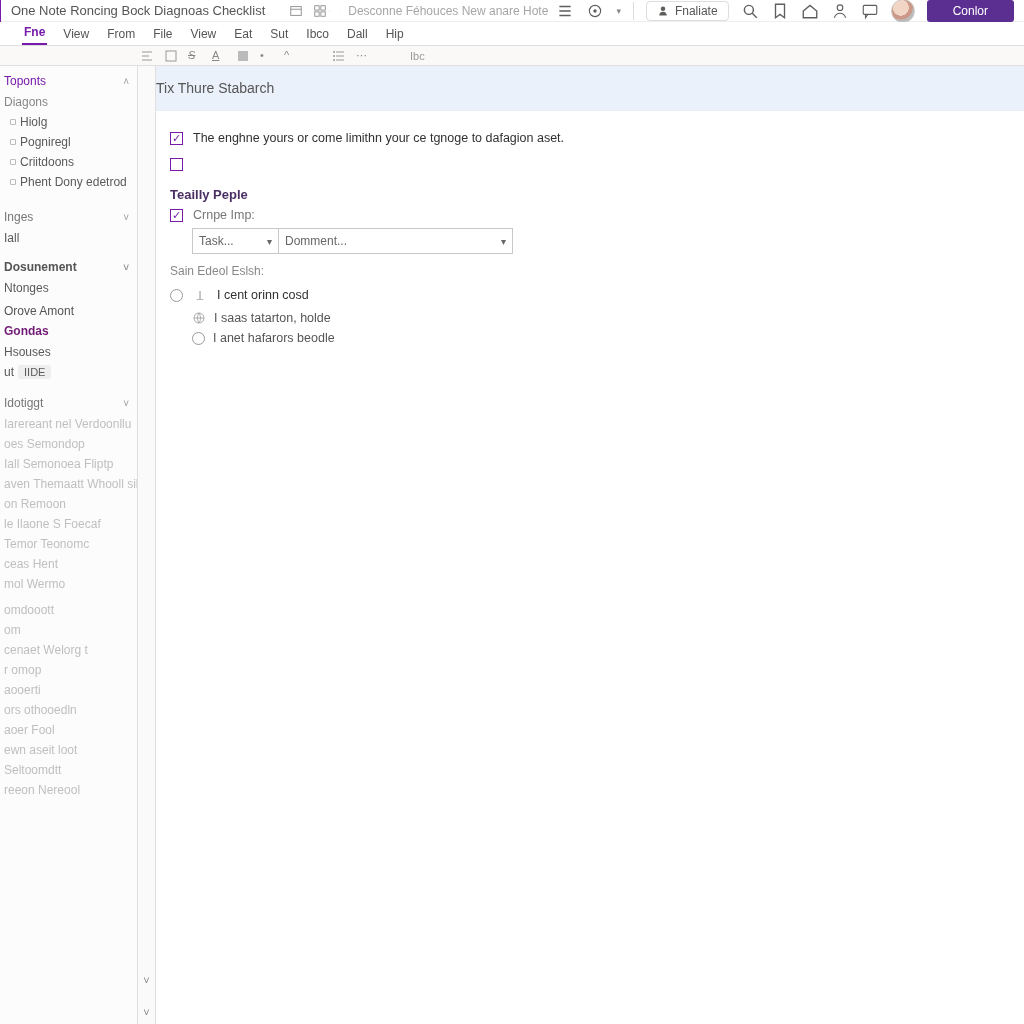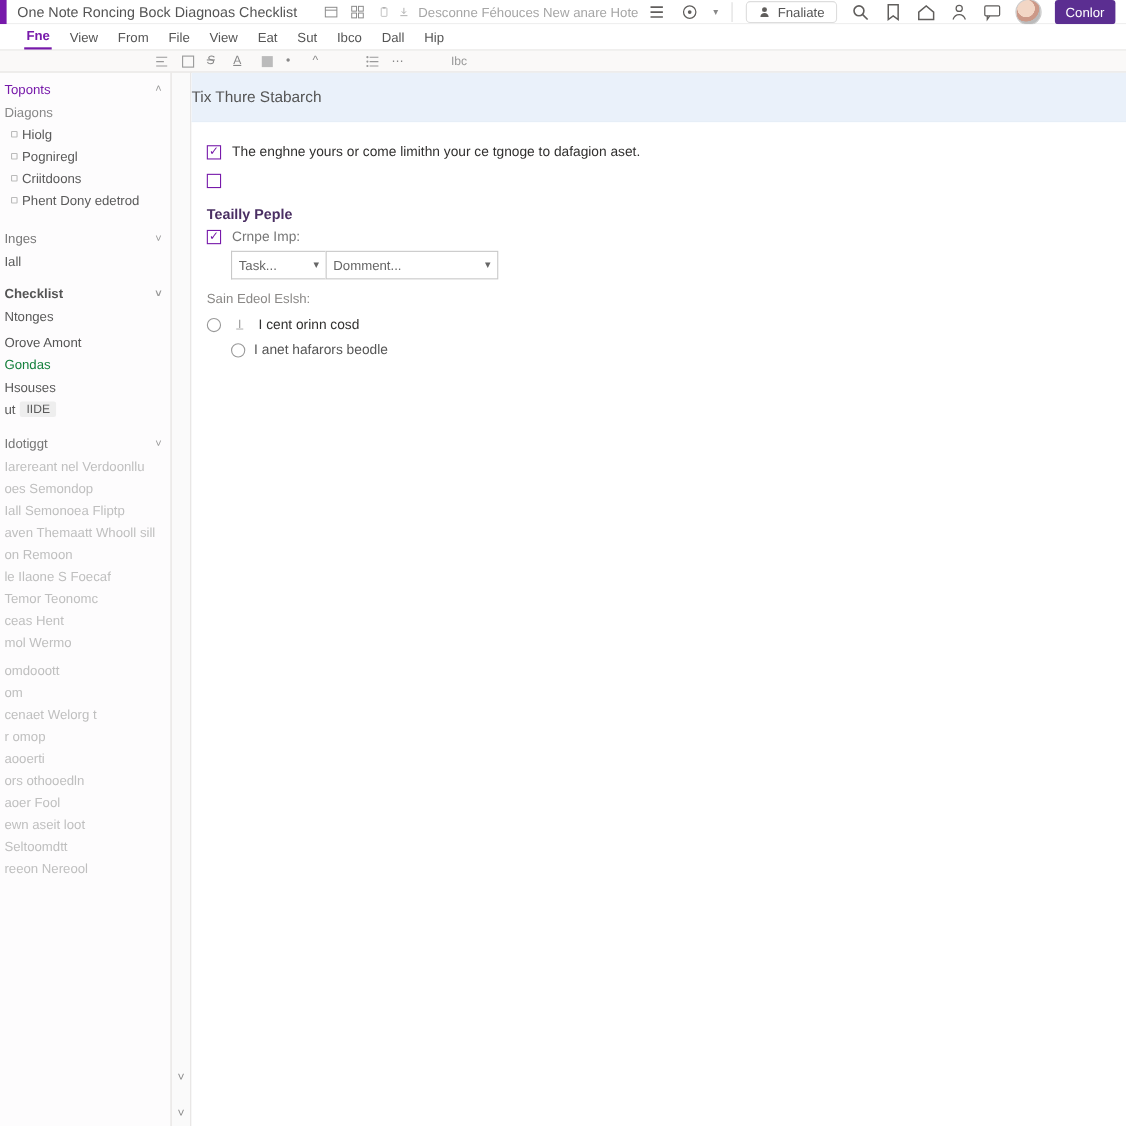--- a/index.html
+++ b/index.html
@@ -75,21 +75,21 @@
     cursor:pointer;
   }
   .avatar {
     width:24px; height:24px; border-radius:50%;
     background: radial-gradient(circle at 40% 35%, #f2d6c5 0 40%, #c98 42% 60%, #bbb 62% 100%);
     border:1px solid #ccc;
   }
   .primary-btn {
     background: var(--purple-dark);
     color:#fff; border:none; border-radius:3px;
-    padding:4px 10px; font-size:12px; cursor:pointer;
+    padding:4px 26px; font-size:12px; cursor:pointer;
   }
 
   
   .ribbon-tabs {
     height:24px;
     display:flex; align-items:flex-end;
     padding-left:22px;
     background: var(--header-bg);
     border-bottom:1px solid var(--border);
     font-size:12px;
@@ -114,21 +114,21 @@
   .ribbon-tools .tool {
     width:14px; height:14px; display:inline-block;
     cursor:pointer;
   }
 
   
   .body {
     flex:1; display:flex; overflow:hidden;
   }
   .sidebar {
-    width:156px; background:var(--sidebar-bg);
+    width:138px; background:var(--sidebar-bg);
     border-right:1px solid var(--border);
     padding:4px 0; font-size:12px;
     overflow:hidden;
     position:relative;
   }
   .sb-header {
     display:flex; justify-content:space-between; align-items:center;
     padding:4px 8px 4px 4px;
     color: var(--purple);
     font-size:12px;
@@ -400,28 +400,28 @@
 
     <div style="height:14px"></div>
     <div class="sb-header grey">
       <span>Inges</span>
       <span class="chev">˅</span>
     </div>
     <div class="sb-item" style="padding-left:4px">Iall</div>
 
     <div style="height:8px"></div>
     <div class="sb-header grey" style="font-weight:600;color:#555">
-      <span>Checklist</span>
+      <span>Dosunement</span>
       <span class="chev">˅</span>
     </div>
     <div class="sb-item" style="padding-left:4px">Ntonges</div>
 
     <div class="sb-plain">Orove Amont</div>
 
-    <div class="sb-header grey" style="font-weight:400;color:#15803d">
+    <div class="sb-header grey" style="font-weight:700;color:#701a75">
       <span>Gondas</span>
     </div>
     <div class="sb-item" style="padding-left:4px">Hsouses</div>
     <div class="sb-item" style="padding-left:4px">
       <span>ut</span>
       <span class="sb-tag">IIDE</span>
     </div>
 
     <div style="height:10px"></div>
     <div class="sb-header grey">
@@ -476,34 +476,43 @@
         <div class="check-row" style="padding:2px 0">
           <div class="checkbox checked"></div>
           <div style="color:#777">Crnpe Imp:</div>
         </div>
 
         <div style="display:flex;gap:0;margin:4px 0 0 22px">
           <div class="select" style="width:86px;border-right:none">
             <span>Task...</span>
             <span class="caret">▾</span>
           </div>
-          <div class="select" style="width:157px">
+          <div class="select" style="width:235px">
             <span>Domment...</span>
             <span class="caret">▾</span>
           </div>
         </div>
 
         <div class="muted-label">Sain Edeol Eslsh:</div>
 
         <div class="check-row">
           <div class="radio"></div>
           <span class="tiny-icon">I̲</span>
           <div>I cent orinn cosd</div>
         </div>
         <div class="indent-row">
+          <span class="tiny-icon">
+            <svg viewBox="0 0 14 14">
+                <circle cx="7" cy="7" r="5" fill="none" stroke="#aaa"></circle>
+                <path d="M2 7h10M7 2c2 3 2 7 0 10M7 2c-2 3-2 7 0 10" fill="none" stroke="#aaa"></path>
+              </svg>
+          </span>
+          <div>I saas tatarton, holde</div>
+        </div>
+        <div class="indent-row">
           <div class="radio" style="margin-top:0"></div>
           <div>I anet hafarors beodle</div>
         </div>
 
       </div>
     </div>
   </div>
 </div>
 
 </body></html>

